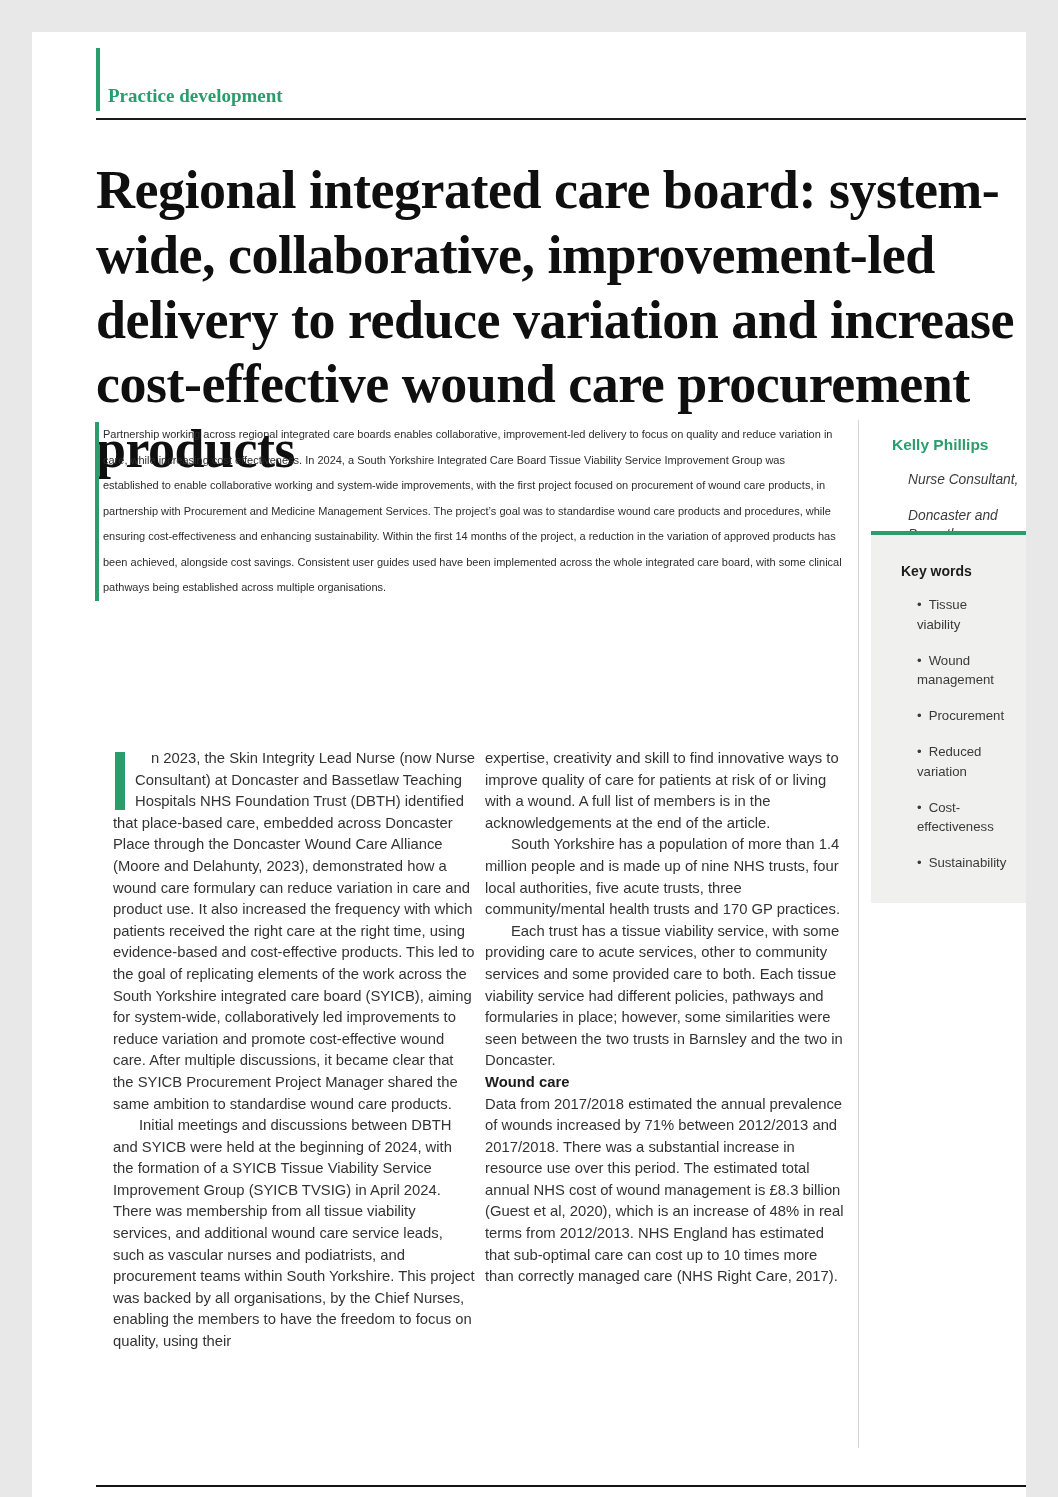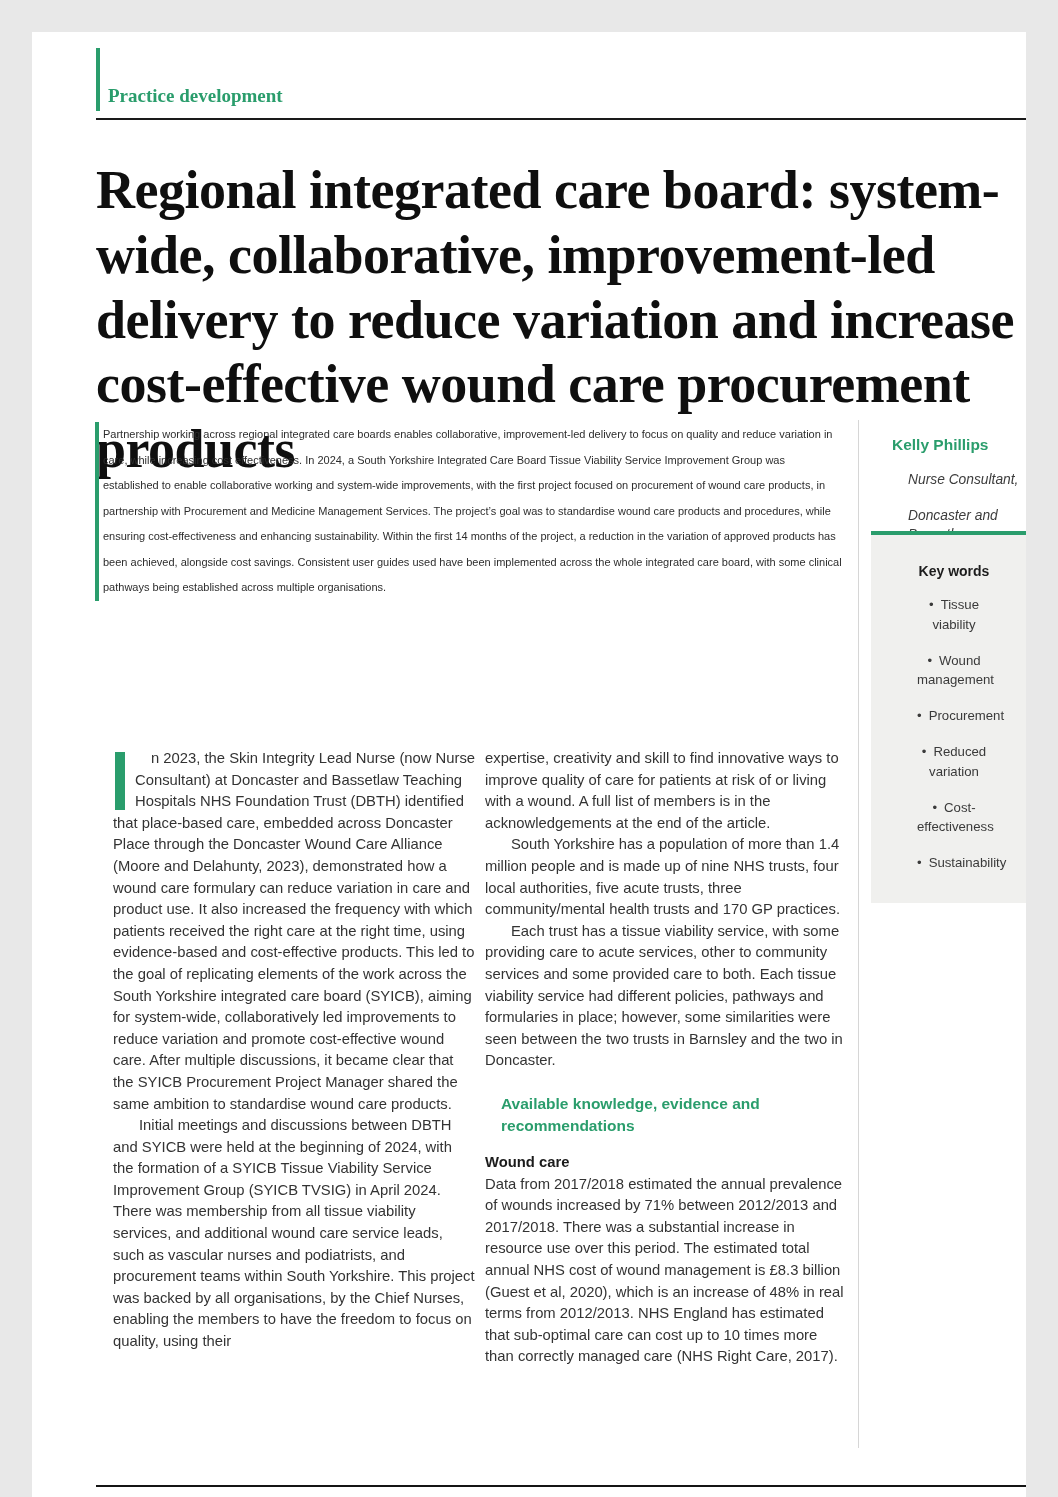--- a/index.html
+++ b/index.html
@@ -64,21 +64,20 @@
   }
   .author-affil div {
     font-style:italic; font-size:13.8px; line-height:19.5px;
     color:#3c3c3c;
   }
   .keywords-box {
     position:absolute; left:823px; top:483px; width:172px;
     border-top:4px solid var(--accent-green);
     background:var(--keywords-bg);
     padding:12px 20px 14px 14px;
-    text-align:center;
   }
   .kw-heading {
     font-weight:bold; font-size:14px; color:#1c1c1c;
     margin-bottom:8px;
   }
   .keywords-box ul { list-style:none; }
   .keywords-box li {
     font-size:13.2px; line-height:19.8px; color:#3a3a3a;
   }
   .keywords-box li::before {
@@ -172,21 +171,20 @@
     <p>
       <span class="dropcap-bar"></span><span>n 2023, the Skin Integrity Lead Nurse (now Nurse Consultant) at Doncaster and Bassetlaw Teaching Hospitals NHS Foundation Trust (DBTH) identified that place-based care, embedded across Doncaster Place through the Doncaster Wound Care Alliance (Moore and Delahunty, 2023), demonstrated how a wound care formulary can reduce variation in care and product use. It also increased the frequency with which patients received the right care at the right time, using evidence-based and cost-effective products. This led to the goal of replicating elements of the work across the South Yorkshire integrated care board (SYICB), aiming for system-wide, collaboratively led improvements to reduce variation and promote cost-effective wound care. After multiple discussions, it became clear that the SYICB Procurement Project Manager shared the same ambition to standardise wound care products.</span>
     </p>
     <p class="indent">Initial meetings and discussions between DBTH and SYICB were held at the beginning of 2024, with the formation of a SYICB Tissue Viability Service Improvement Group (SYICB TVSIG) in April 2024. There was membership from all tissue viability services, and additional wound care service leads, such as vascular nurses and podiatrists, and procurement teams within South Yorkshire. This project was backed by all organisations, by the Chief Nurses, enabling the members to have the freedom to focus on quality, using their</p>
   </div>
 
   <div class="col col-right">
     <p>expertise, creativity and skill to find innovative ways to improve quality of care for patients at risk of or living with a wound. A full list of members is in the acknowledgements at the end of the article.</p>
     <p class="indent">South Yorkshire has a population of more than 1.4 million people and is made up of nine NHS trusts, four local authorities, five acute trusts, three community/mental health trusts and 170 GP practices.</p>
     <p class="indent">Each trust has a tissue viability service, with some providing care to acute services, other to community services and some provided care to both. Each tissue viability service had different policies, pathways and formularies in place; however, some similarities were seen between the two trusts in Barnsley and the two in Doncaster.</p>
-    <h2 class="section-heading">Available knowledge, evidence and recommendations</h2>
     <p class="sub-heading">Wound care</p>
     <p>Data from 2017/2018 estimated the annual prevalence of wounds increased by 71% between 2012/2013 and 2017/2018. There was a substantial increase in resource use over this period. The estimated total annual NHS cost of wound management is £8.3 billion (Guest et al, 2020), which is an increase of 48% in real terms from 2012/2013. NHS England has estimated that sub-optimal care can cost up to 10 times more than correctly managed care (NHS Right Care, 2017).</p>
   </div>
 
   <div class="footer-rule"></div>
   <div class="footer-page-num">20</div>
   <div class="footer-right">
     <span class="footer-journal">Wounds UK 2025</span><span class="footer-divider">|</span><span class="footer-volume">Volume: 21 Issue: 3</span>
   </div>
 

